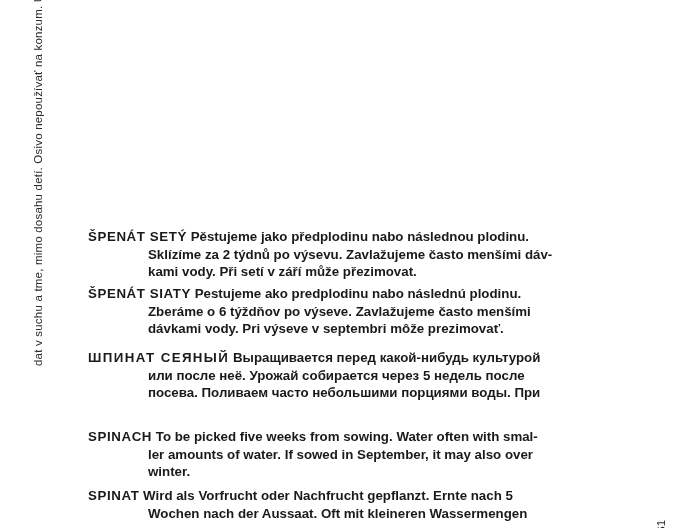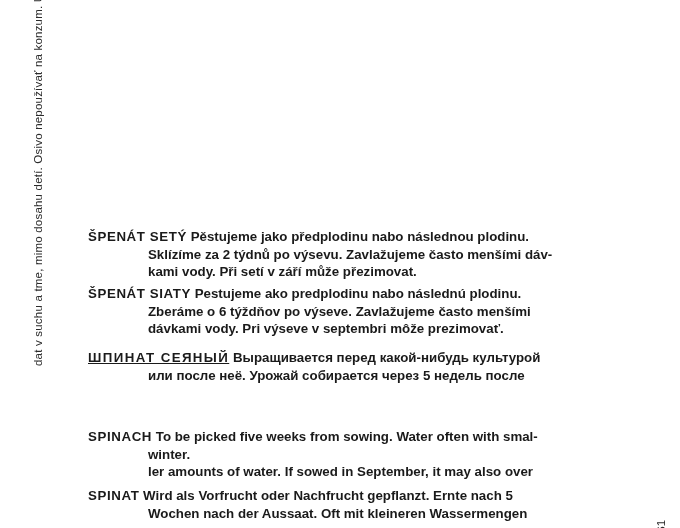--- a/index.html
+++ b/index.html
@@ -66,21 +66,21 @@
     margin: 0;
     font-size: 13.3px;
     line-height: 17.6px;
     text-align: justify;
     text-justify: inter-word;
   }
   .entry .head {
     font-weight: bold;
     letter-spacing: 0.6px;
   }
-  .entry .head.wide { letter-spacing: 1.4px; text-decoration: underline; }
+  .entry .head.wide { letter-spacing: 1.4px; }
   .entry .body { font-weight: bold; }
   .ln { display: block; }
   .ln.ind { padding-left: 60px; }
 
   #entry-cs   { top: 228px; }
   #entry-sk   { top: 285px; }
   #entry-ru   { top: 349px; }
   #entry-en   { top: 428px; }
   #entry-de   { top: 487px; }
 </style>
@@ -111,29 +111,30 @@
     <p class="ln ind"><span class="body">Zberáme o 6 týždňov po výseve. Zavlažujeme často menšími</span></p>
     <p class="ln ind"><span class="body">dávkami vody. Pri výseve v septembri môže prezimovať.</span></p>
   </div>
 
   <div class="entry" id="entry-ru">
     <p>
       <span class="head wide">ШПИНАТ СЕЯНЫЙ</span>
       <span class="body">Выращивается перед какой-нибудь культурой</span>
     </p>
     <p class="ln ind"><span class="body">или после неё. Урожай собирается через 5 недель после</span></p>
+    <p class="ln ind"><span class="body">посева. Поливаем часто небольшими порциями воды. При</span></p>
   </div>
 
   <div class="entry" id="entry-en">
     <p>
       <span class="head">SPINACH</span>
       <span class="body">To be picked five weeks from sowing. Water often with smal-</span>
     </p>
+    <p class="ln ind"><span class="body">ler amounts of water. If sowed in September, it may also over</span></p>
     <p class="ln ind"><span class="body">winter.</span></p>
-    <p class="ln ind"><span class="body">ler amounts of water. If sowed in September, it may also over</span></p>
   </div>
 
   <div class="entry" id="entry-de">
     <p>
       <span class="head">SPINAT</span>
       <span class="body">Wird als Vorfrucht oder Nachfrucht gepflanzt. Ernte nach 5</span>
     </p>
     <p class="ln ind"><span class="body">Wochen nach der Aussaat. Oft mit kleineren Wassermengen</span></p>
   </div>
 

